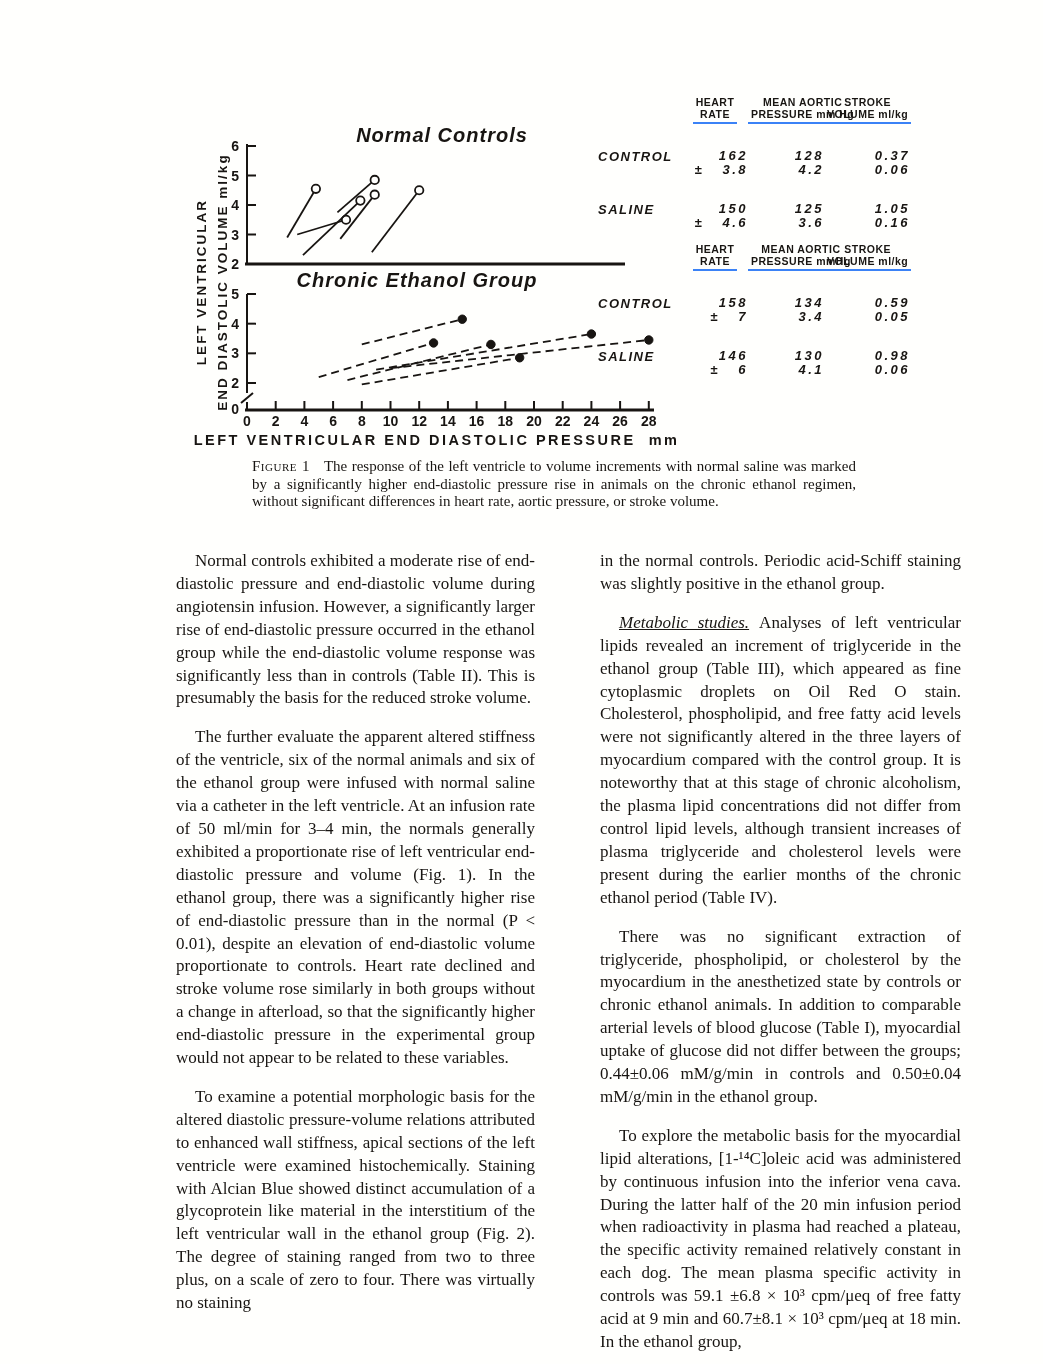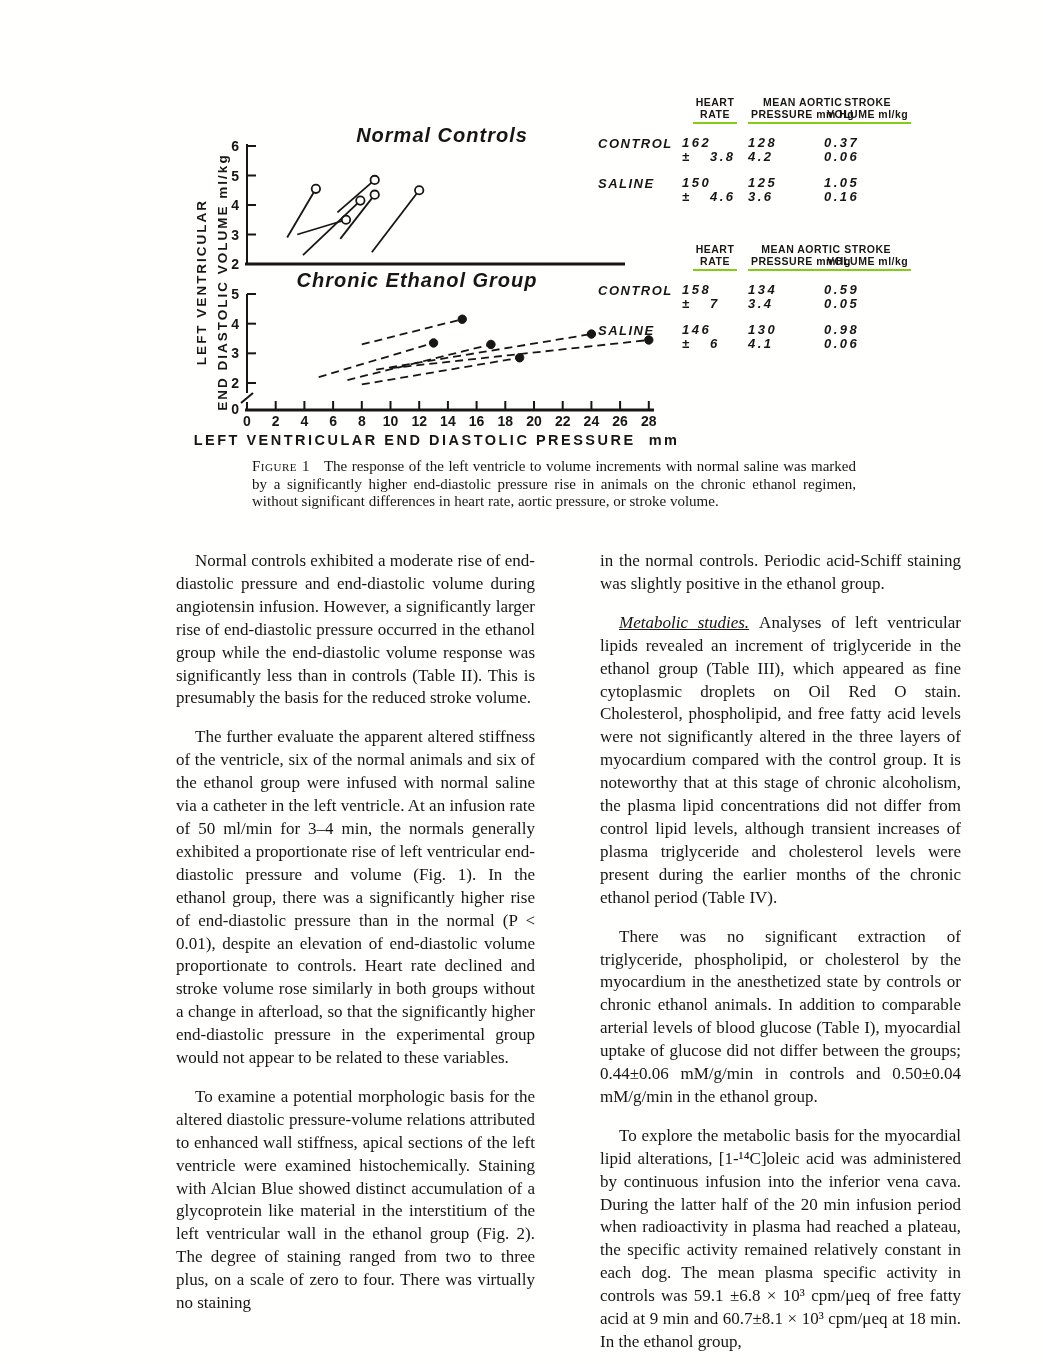--- a/index.html
+++ b/index.html
@@ -23,32 +23,32 @@
     position:absolute;
     font-family:"Liberation Sans",sans-serif;
     width:312px;
   }
   .ft-grid{display:grid;grid-template-columns:84px 66px 76px 86px;}
   .ft-head{text-align:center;}
   .ft-head .hd{
     display:inline-block;
     font:700 10.5px "Liberation Sans",sans-serif;
     letter-spacing:.5px;line-height:12px;white-space:nowrap;
-    border-bottom:2px solid #84cc16;padding:0 3px 2px 3px;
+    border-bottom:2px solid #3b82f6;padding:0 3px 2px 3px;
   }
   .ft-rowlabel{
     font:italic 700 13px "Liberation Sans",sans-serif;
     letter-spacing:1.5px;text-align:left;padding-top:3px;white-space:nowrap;
   }
   .ft-cell{padding-top:3px;}
   .ft-main,.ft-se{
     font:italic 700 13px "Liberation Sans",sans-serif;
-    letter-spacing:2.5px;text-align:left;white-space:pre;line-height:14px;
-  }
-  .ft-row{margin-top:9px;}
+    letter-spacing:2.5px;text-align:right;white-space:pre;line-height:14px;
+  }
+  .ft-row{margin-top:22px;}
   
   .caption{
     position:absolute;left:252px;top:458px;width:604px;
     font:15px/17.5px "Liberation Serif",serif;
     text-align:justify;
   }
   .caption-lead{font-variant:small-caps;letter-spacing:.5px;margin-right:14px;}
   
   .col{
     position:absolute;top:534px;

